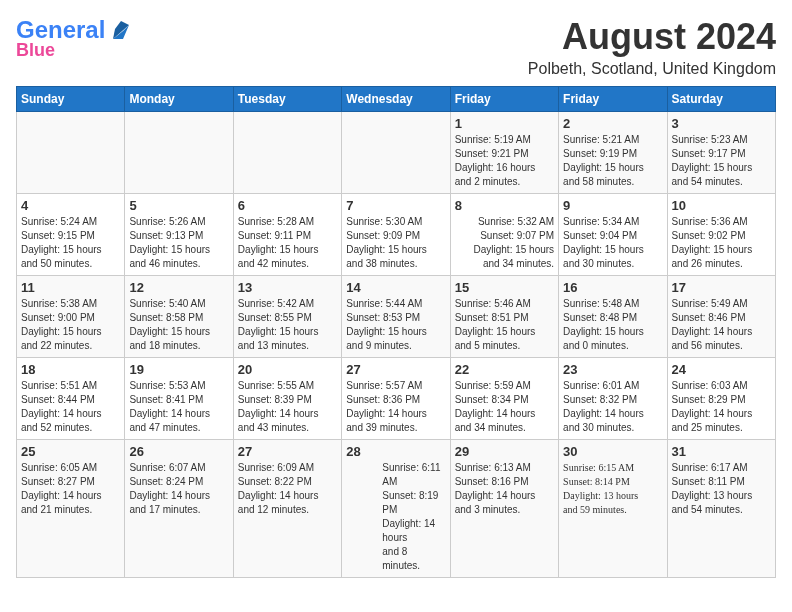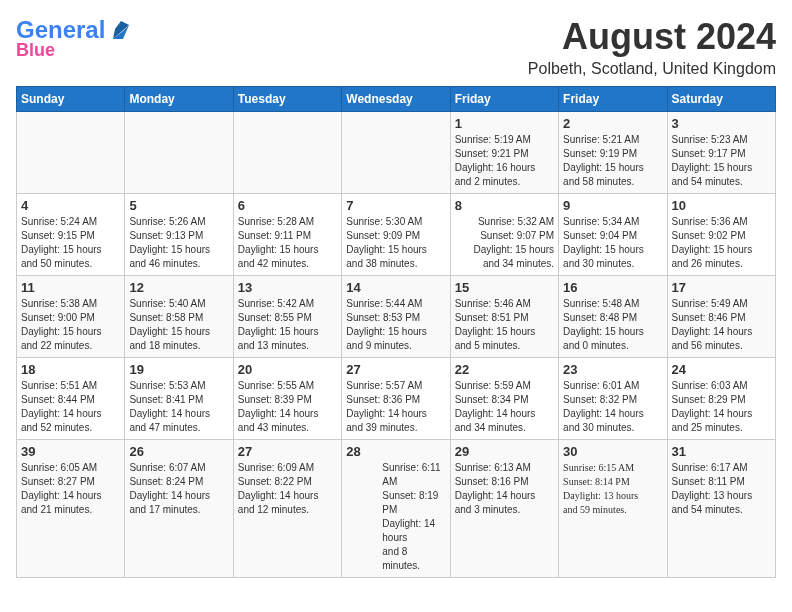--- a/index.html
+++ b/index.html
@@ -290,21 +290,21 @@
         <td>
           <span class="day-num">24</span>
           <div class="day-detail" style="white-space: pre-line;">Sunrise: 6:03 AM
 Sunset: 8:29 PM
 Daylight: 14 hours
 and 25 minutes.</div>
         </td>
       </tr>
       <tr>
         <td>
-          <span class="day-num">39</span>
+          <span class="day-num">25</span>
           <div class="day-detail" style="white-space: pre-line;">Sunrise: 6:05 AM
 Sunset: 8:27 PM
 Daylight: 14 hours
 and 21 minutes.</div>
         </td>
         <td>
           <span class="day-num">26</span>
           <div class="day-detail" style="white-space: pre-line;">Sunrise: 6:07 AM
 Sunset: 8:24 PM
 Daylight: 14 hours

